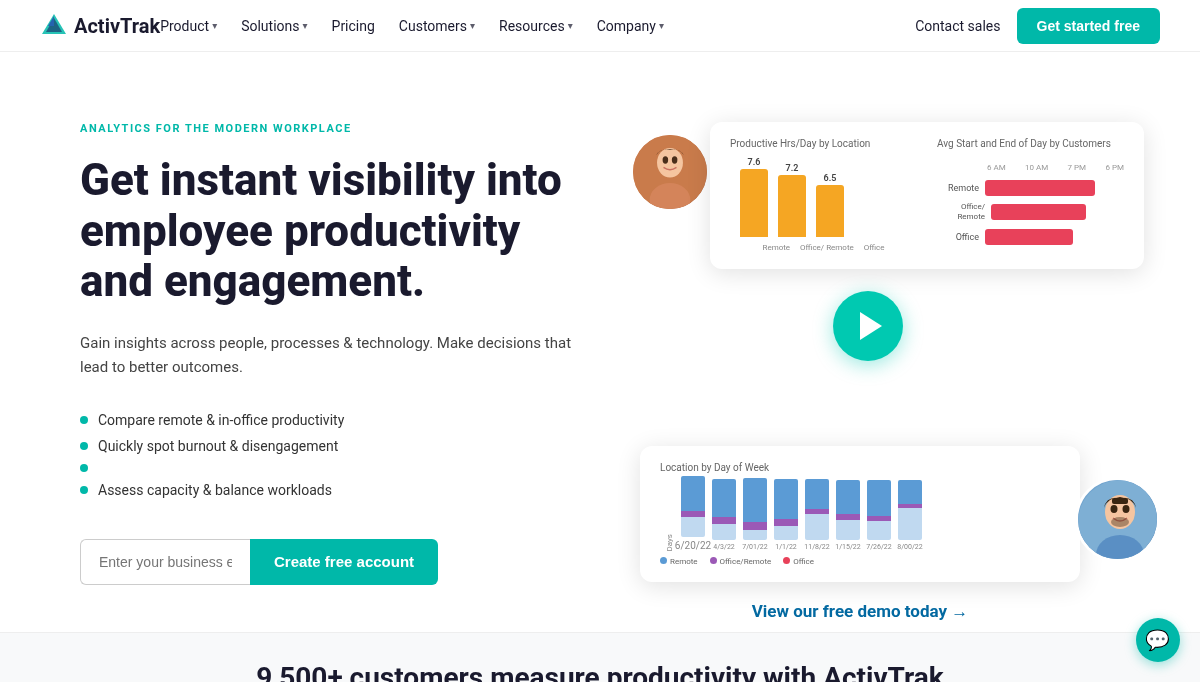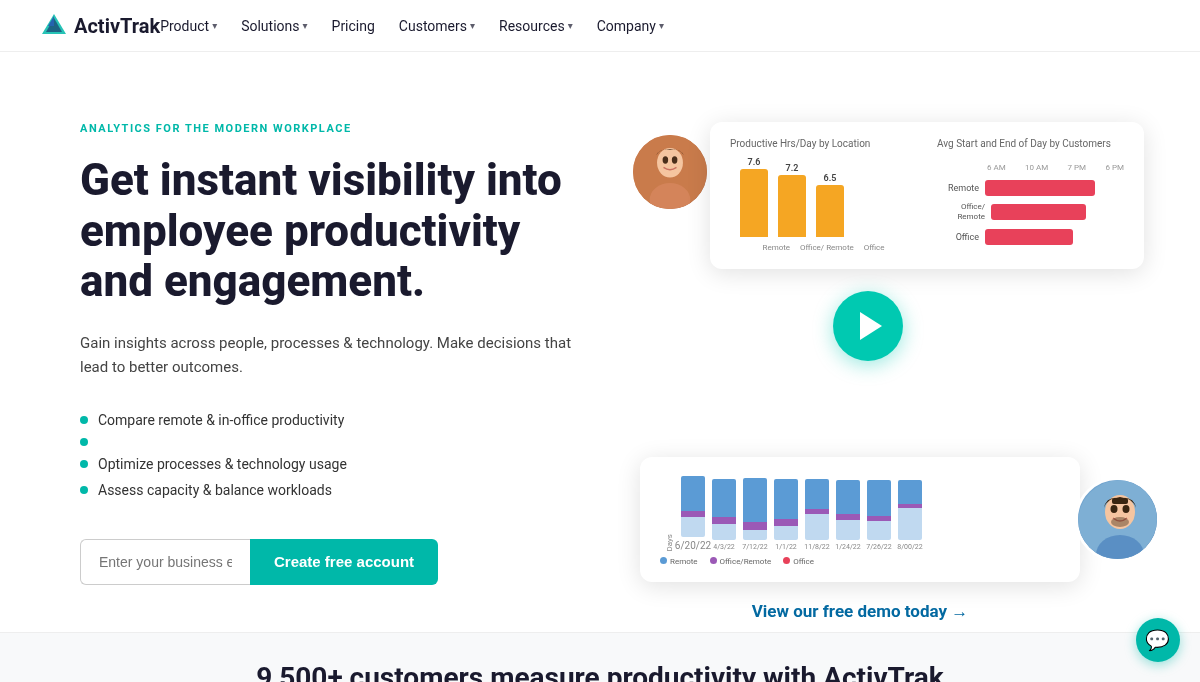--- a/index.html
+++ b/index.html
@@ -111,39 +111,43 @@
       </span>
       <span class="nav-link">
         <span>Resources</span>
         <span class="chevron">▾</span>
       </span>
       <span class="nav-link">
         <span>Company</span>
         <span class="chevron">▾</span>
       </span>
     </div>
+  </div>
+  <div class="nav-right">
+    <span class="contact-sales">Contact sales</span>
+    <button class="get-started-btn">Get started free</button>
   </div>
 </nav>
 
 <div class="hero">
   <div class="hero-left">
     <p class="hero-eyebrow">ANALYTICS FOR THE MODERN WORKPLACE</p>
     <h1 class="hero-headline">Get instant visibility into employee productivity and engagement.</h1>
     <p class="hero-subtext">Gain insights across people, processes &amp; technology. Make decisions that lead to better outcomes.</p>
     <ul class="bullet-list">
       <li>
         <span class="bullet-dot"></span>
         <span>Compare remote &amp; in-office productivity</span>
       </li>
       <li>
         <span class="bullet-dot"></span>
+        <span>Quickly spot burnout &amp; disengagement</span>
       </li>
       <li>
         <span class="bullet-dot"></span>
-        <span>Optimize processes &amp; technology usage</span>
       </li>
       <li>
         <span class="bullet-dot"></span>
         <span>Assess capacity &amp; balance workloads</span>
       </li>
     </ul>
     <div class="cta-row">
       <input class="email-input" type="email" placeholder="Enter your business email" style="">
       <button class="cta-btn">Create free account</button>
     </div>
@@ -212,57 +216,58 @@
           <div class="h-bar" style="width:88px;"></div>
         </div>
       </div>
     </div>
 
     <div class="play-btn" style="top:46%; left:46%;">
       <div class="play-triangle"></div>
     </div>
 
     <div class="card-bottom" style="bottom:10px; left:20px; right:80px;">
+      <div class="card-title" style="text-align:left; margin-bottom:6px; font-size:10px; color:#666;">Location by Day of Week</div>
       <div class="stacked-bars" style="display:flex; align-items:flex-end; gap:7px; height:70px;">
         <div style="font-size:8px; color:#888; writing-mode:vertical-rl; transform:rotate(180deg); padding-bottom:5px;">Days</div>
         <div class="s-bar-group">
           <div class="s-bar-top" style="height:35px; background:#5b9bd5;"></div>
           <div class="s-bar-mid" style="height:6px; background:#9b59b6;"></div>
           <div class="s-bar-bot" style="height:20px; background:#c0d9f0;"></div>
           <span class="s-bar-x" style="font-size:10px; color:#888; margin-top:3px; white-space:nowrap;">6/20/22</span>
         </div>
         <div class="s-bar-group">
           <div class="s-bar-top" style="height:38px; background:#5b9bd5;"></div>
           <div class="s-bar-mid" style="height:7px; background:#9b59b6;"></div>
           <div class="s-bar-bot" style="height:16px; background:#c0d9f0;"></div>
           <span class="s-bar-x" style="font-size:7px; color:#888; margin-top:3px; white-space:nowrap;">4/3/22</span>
         </div>
         <div class="s-bar-group">
           <div class="s-bar-top" style="height:44px; background:#5b9bd5;"></div>
           <div class="s-bar-mid" style="height:8px; background:#9b59b6;"></div>
           <div class="s-bar-bot" style="height:10px; background:#c0d9f0;"></div>
-          <span class="s-bar-x" style="font-size:7px; color:#888; margin-top:3px; white-space:nowrap;">7/12/22</span>
+          <span class="s-bar-x" style="font-size:7px; color:#888; margin-top:3px; white-space:nowrap;">7/01/22</span>
         </div>
         <div class="s-bar-group">
           <div class="s-bar-top" style="height:40px; background:#5b9bd5;"></div>
           <div class="s-bar-mid" style="height:7px; background:#9b59b6;"></div>
           <div class="s-bar-bot" style="height:14px; background:#c0d9f0;"></div>
           <span class="s-bar-x" style="font-size:7px; color:#888; margin-top:3px; white-space:nowrap;">1/1/22</span>
         </div>
         <div class="s-bar-group">
           <div class="s-bar-top" style="height:30px; background:#5b9bd5;"></div>
           <div class="s-bar-mid" style="height:5px; background:#9b59b6;"></div>
           <div class="s-bar-bot" style="height:26px; background:#c0d9f0;"></div>
           <span class="s-bar-x" style="font-size:7px; color:#888; margin-top:3px; white-space:nowrap;">11/8/22</span>
         </div>
         <div class="s-bar-group">
           <div class="s-bar-top" style="height:34px; background:#5b9bd5;"></div>
           <div class="s-bar-mid" style="height:6px; background:#9b59b6;"></div>
           <div class="s-bar-bot" style="height:20px; background:#c0d9f0;"></div>
-          <span class="s-bar-x" style="font-size:7px; color:#888; margin-top:3px; white-space:nowrap;">1/24/22</span>
+          <span class="s-bar-x" style="font-size:7px; color:#888; margin-top:3px; white-space:nowrap;">1/15/22</span>
         </div>
         <div class="s-bar-group">
           <div class="s-bar-top" style="height:36px; background:#5b9bd5;"></div>
           <div class="s-bar-mid" style="height:5px; background:#9b59b6;"></div>
           <div class="s-bar-bot" style="height:19px; background:#c0d9f0;"></div>
           <span class="s-bar-x" style="font-size:7px; color:#888; margin-top:3px; white-space:nowrap;">7/26/22</span>
         </div>
         <div class="s-bar-group">
           <div class="s-bar-top" style="height:24px; background:#5b9bd5;"></div>
           <div class="s-bar-mid" style="height:4px; background:#9b59b6;"></div>

